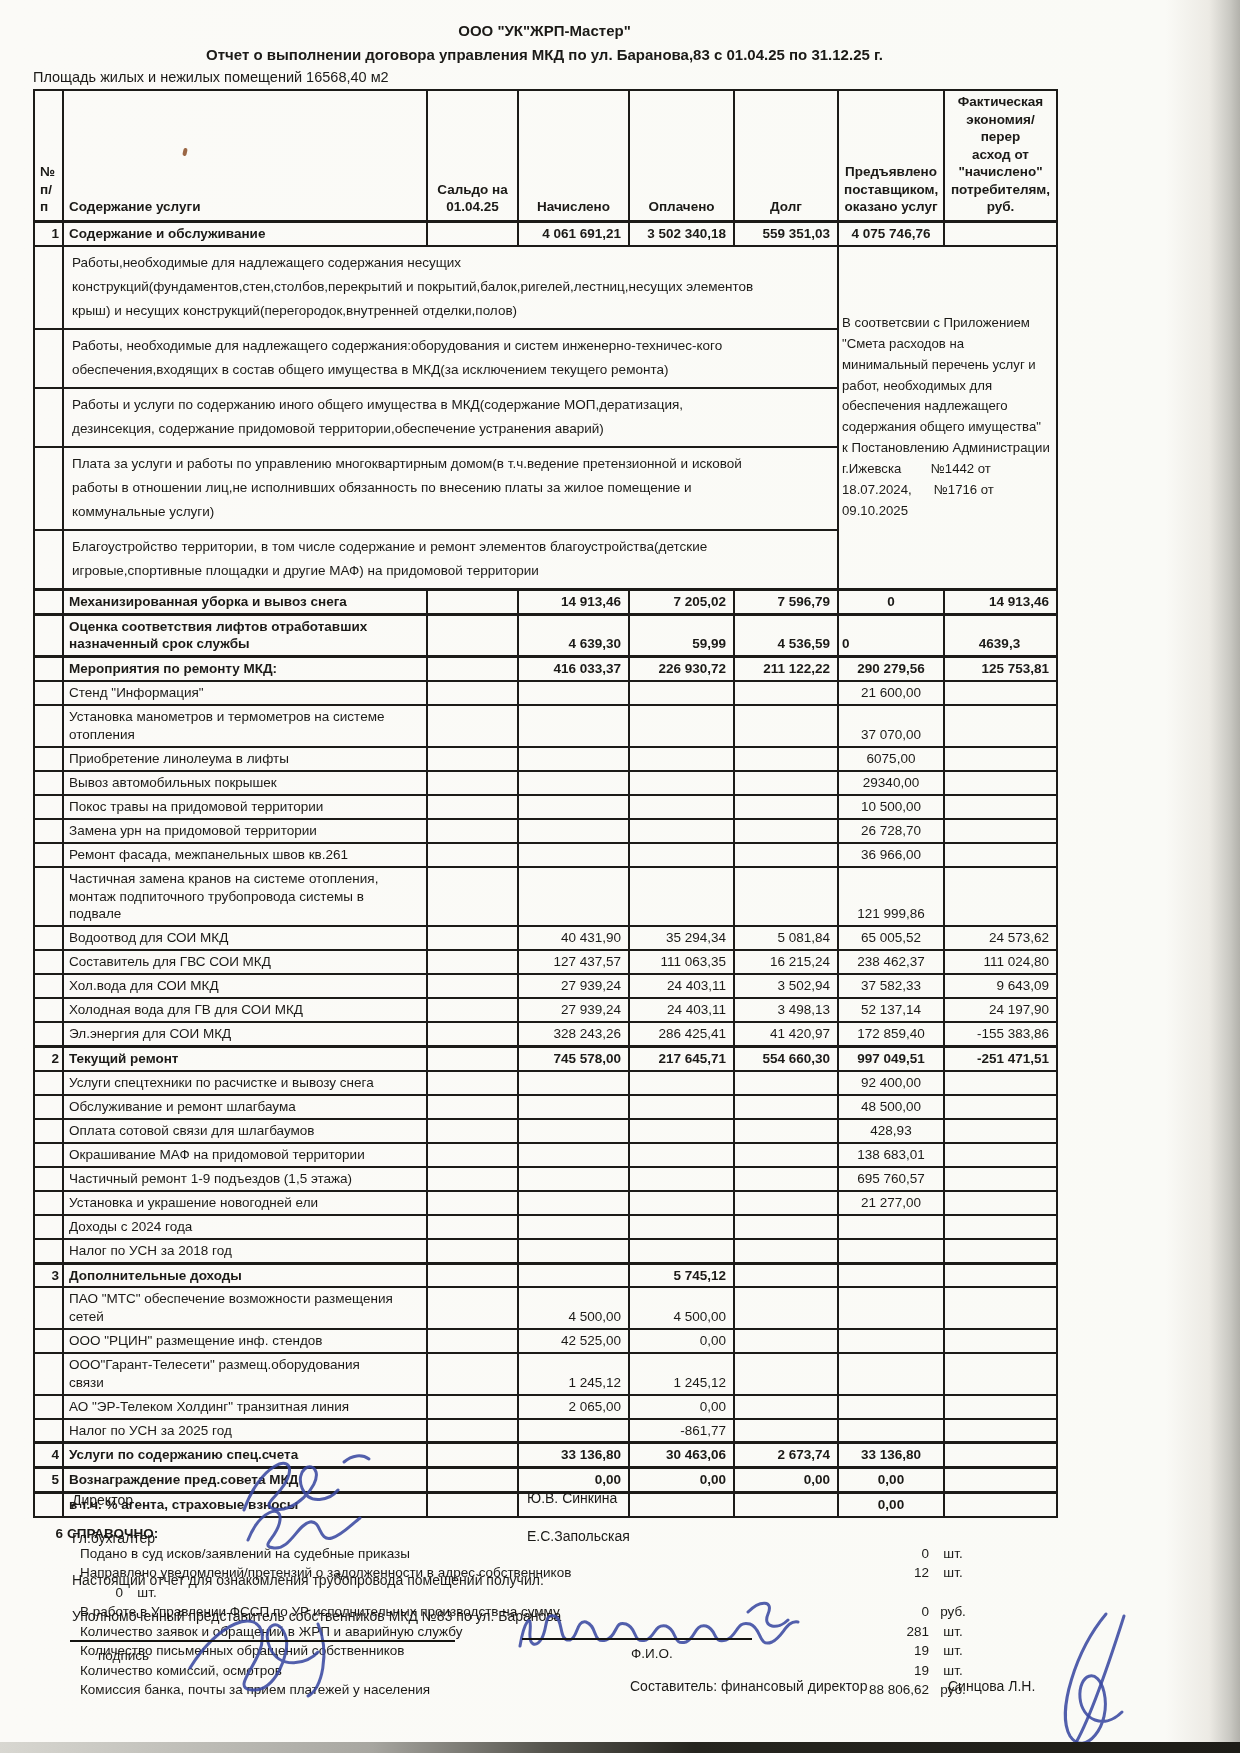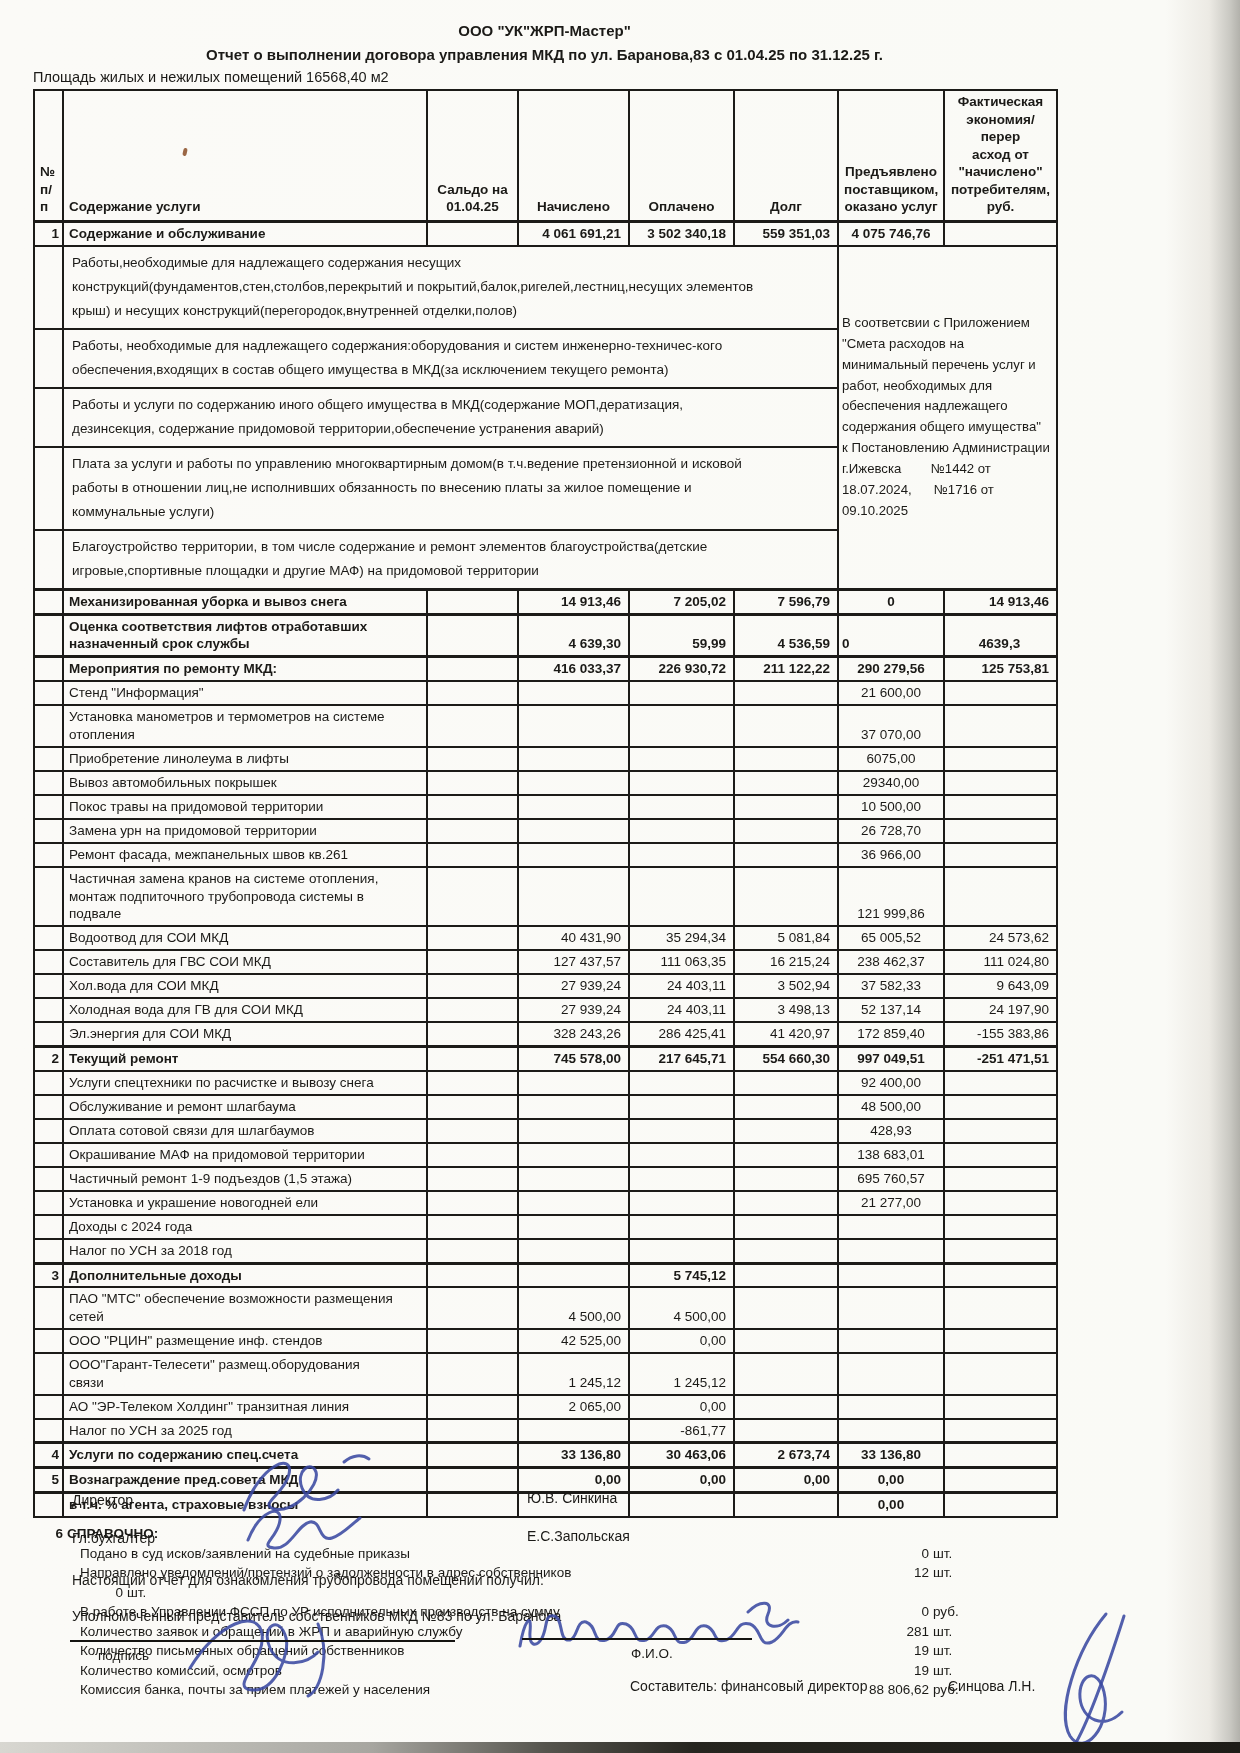--- a/index.html
+++ b/index.html
@@ -35,21 +35,21 @@
   .rep td.note{white-space:pre-line; text-align:left; vertical-align:middle;
     line-height:1.58; font-size:13.2px; padding:4px 3px;}
   .rep tr{height:24px;}
   
   .sprav{margin:6px 0 0 33px; width:940px; font-size:13.5px;}
   .sprav-head{display:flex; font-weight:bold; line-height:20px;}
   .sprav-head .n{width:30px; text-align:right; padding-right:4px;}
   .sprav-row{display:flex; line-height:19.5px;}
   .sprav-row .lab{flex:1; padding-left:47px;}
   .sprav-row .val{min-width:90px; text-align:right; white-space:nowrap;}
-  .sprav-row .unit{width:40px; text-align:left; padding-left:4px;}
+  .sprav-row .unit{width:40px; text-align:center; padding-left:4px;}
   
   .f-abs{position:absolute; font-size:14px; white-space:nowrap;}
   .sig-line{position:absolute; border-top:2.5px solid #141310; height:0;}
   .cap{position:absolute; font-size:13.5px;margin-left:26px;}
   svg.sig{position:absolute; overflow:visible;}
   svg.sig path{fill:none; stroke:#3a49a2; stroke-width:3; stroke-linecap:round; stroke-linejoin:round; opacity:.88;}
   
   .bottom-strip{position:absolute; left:0; right:0; bottom:0; height:11px;
     background:linear-gradient(90deg,#d8d7d1 0%,#a7a6a0 30%,#55544d 44%,#26251f 56%,#1d1c17 100%);}
 </style>

